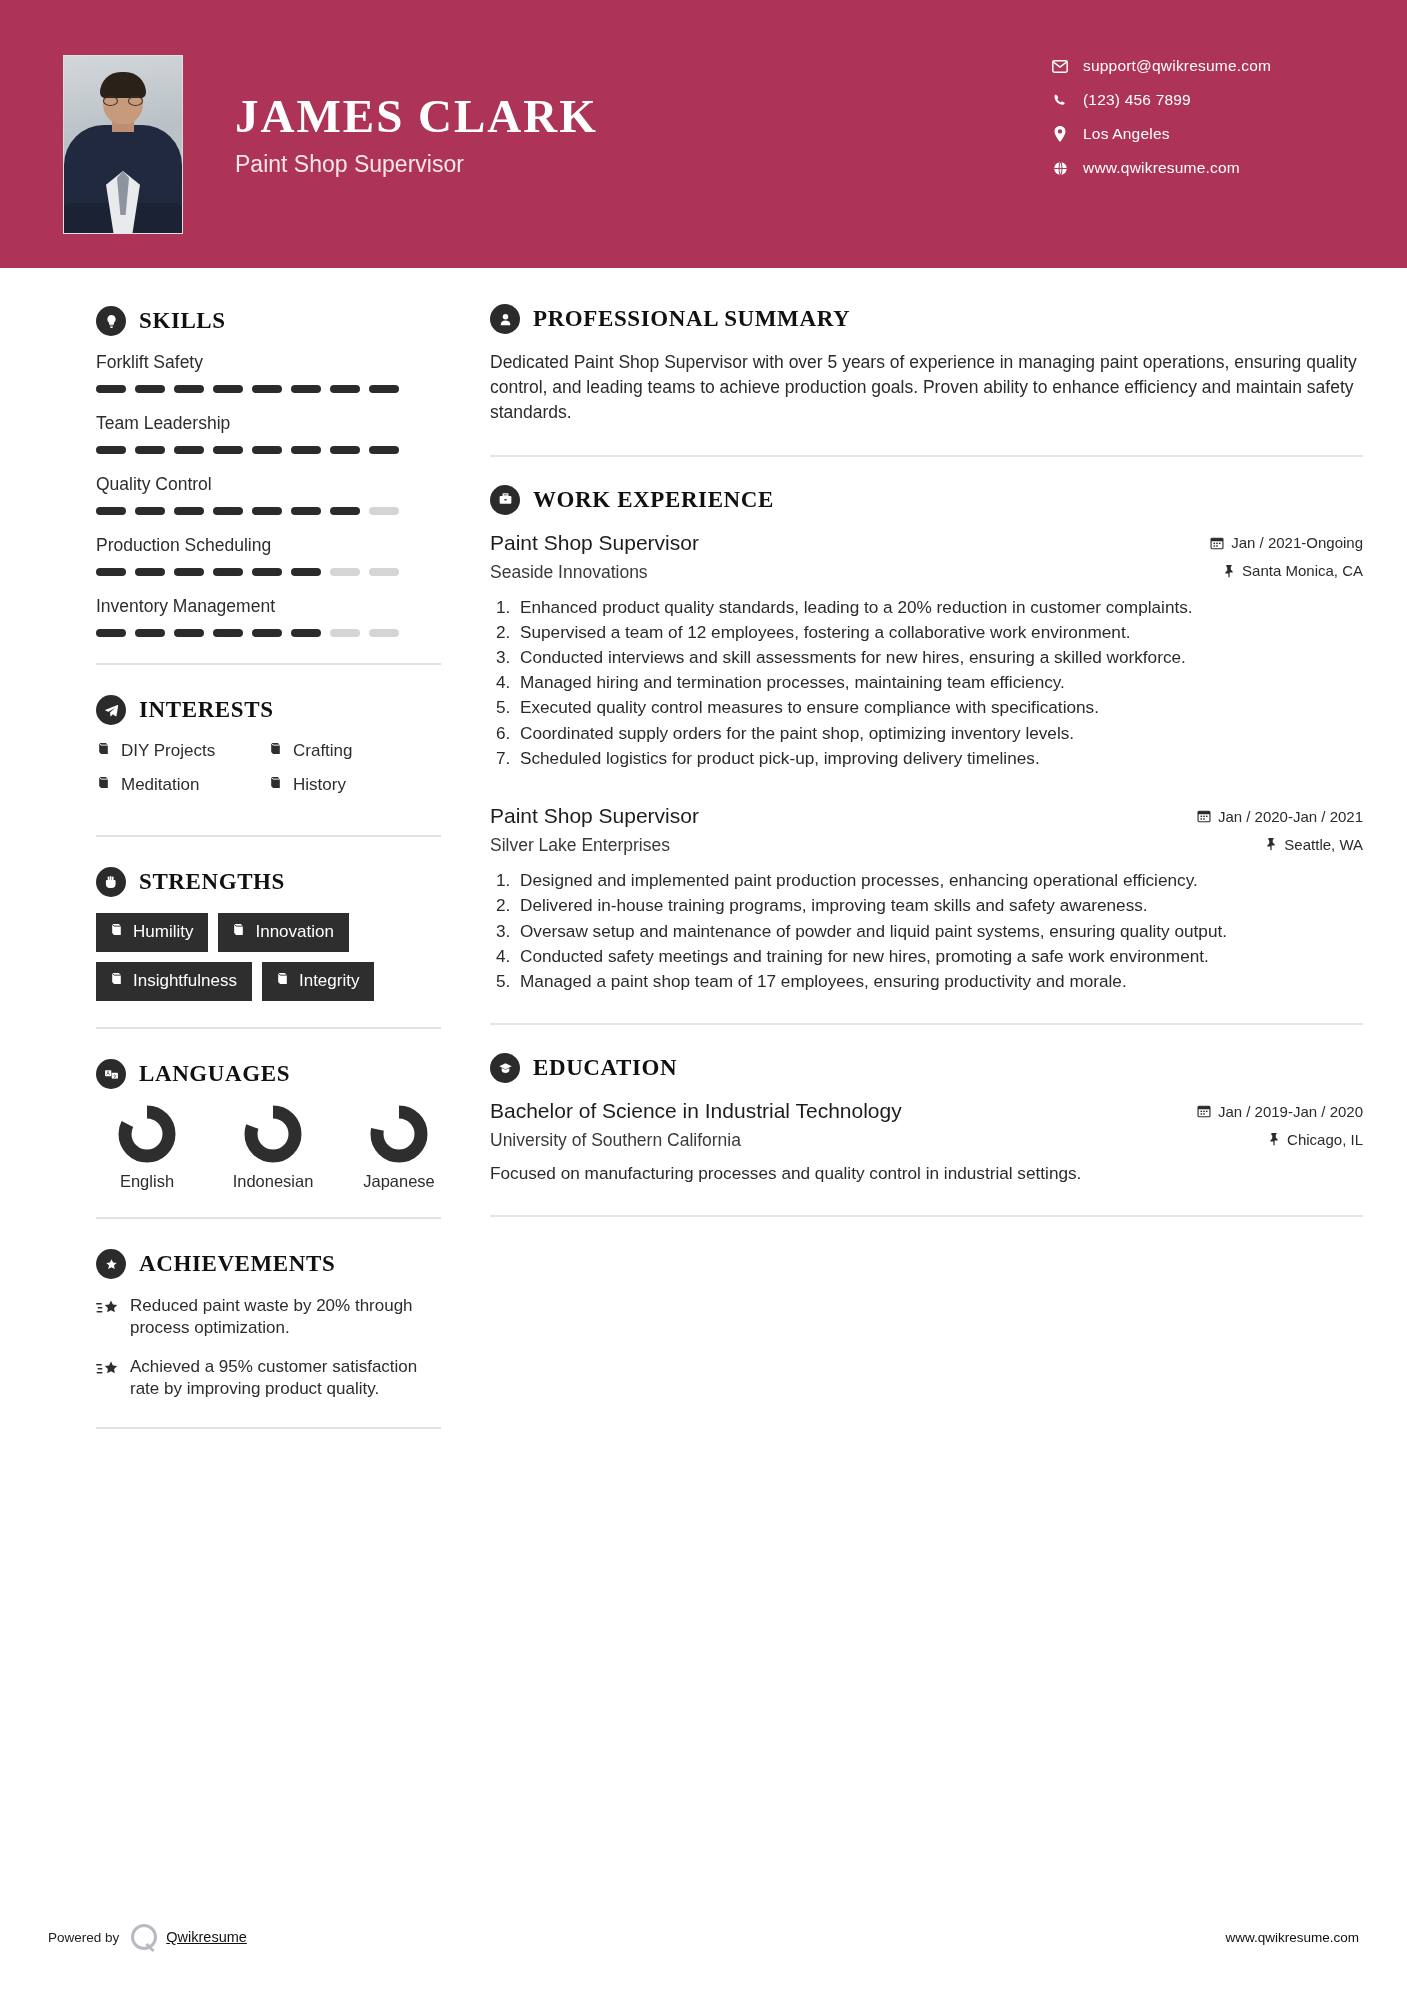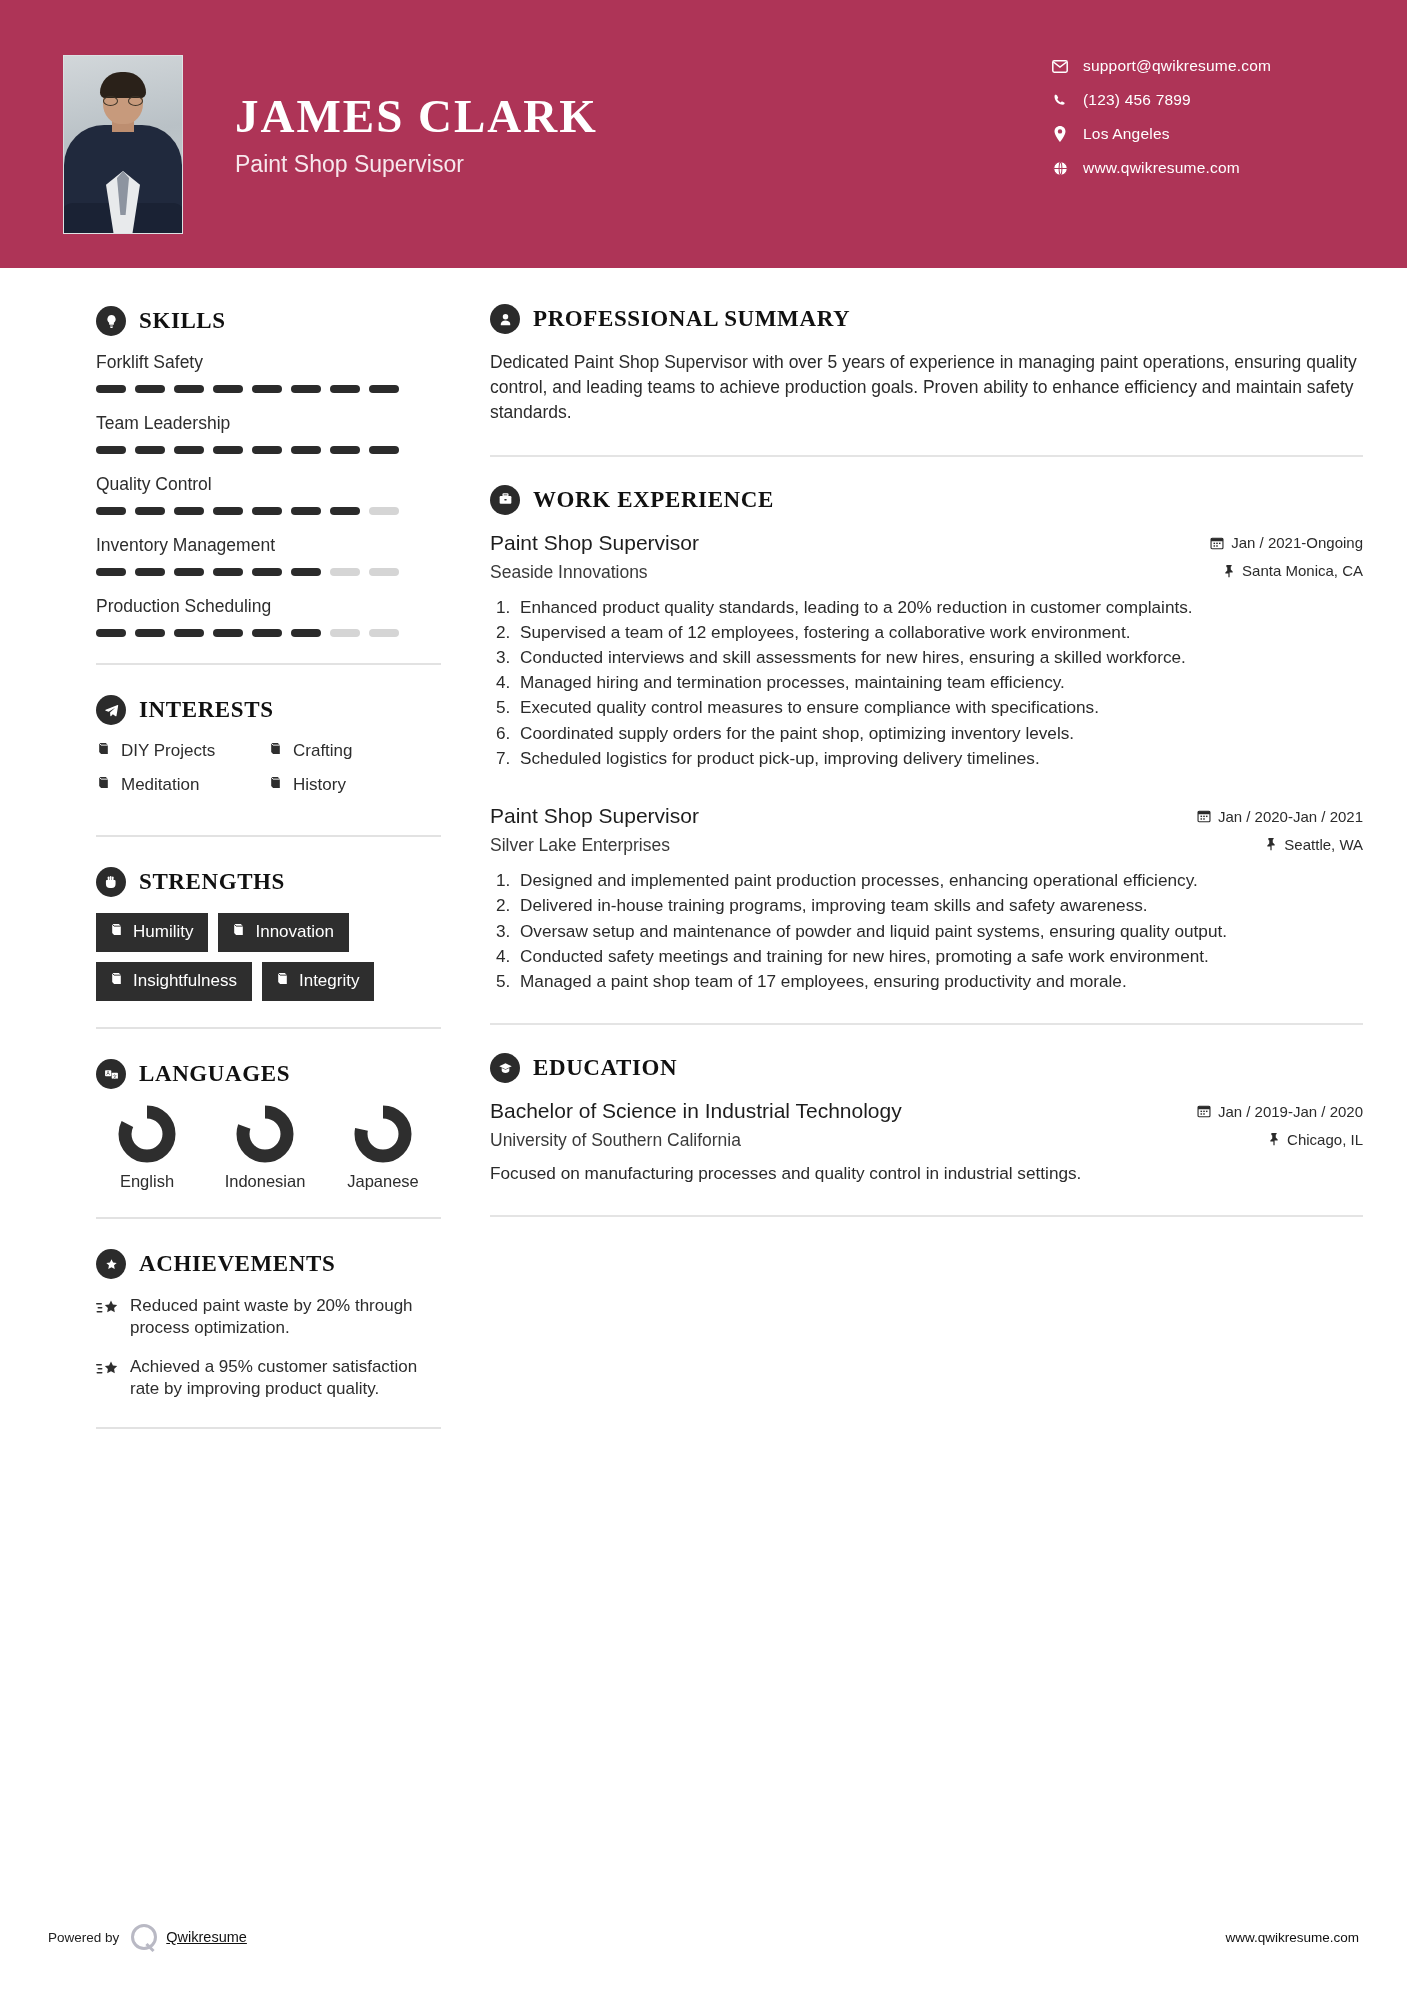--- a/index.html
+++ b/index.html
@@ -86,21 +86,21 @@
   .interest { width: 172px; display:flex; align-items:flex-start; margin-bottom: 14px; font-size:17px; color:#2d2d2d; }
   .interest .bk { margin-right:10px; }
 
   .tags { display:flex; flex-wrap:wrap; gap: 10px; }
   .tag {
     background:#2e2e2e; color:#fff; font-size:17px;
     padding: 9px 15px 10px 13px; display:flex; align-items:center;
   }
   .tag .bk { margin-right: 9px; }
 
-  .langs { display:flex; gap: 28px; padding-left: 6px; }
+  .langs { display:flex; gap: 36px; padding-left: 6px; }
   .lang { width: 90px; text-align:center; }
   .donut { width: 58px; height:58px; margin: 0 auto 9px auto; position:relative; }
   .lang-label { font-size: 16.5px; color:#2d2d2d; }
 
   .ach-item { display:flex; margin-bottom: 16px; }
   .ach-ic { flex:0 0 34px; padding-top: 3px; }
   .ach-txt { font-size: 17px; line-height: 1.32; color:#2d2d2d; }
 
   
   .summary { font-size: 17.5px; line-height: 1.42; color:#2b2b2b; }
@@ -254,34 +254,34 @@
                 <span class=""></span>
                 <span class=""></span>
                 <span class=""></span>
                 <span class=""></span>
                 <span class=""></span>
                 <span class=""></span>
                 <span class="off"></span>
               </div>
             </div>
             <div>
-              <div class="skill-name">Inventory Management</div>
+              <div class="skill-name">Production Scheduling</div>
                  <div class="rating">
                 <span class=""></span>
                 <span class=""></span>
                 <span class=""></span>
                 <span class=""></span>
                 <span class=""></span>
                 <span class=""></span>
                 <span class="off"></span>
                 <span class="off"></span>
               </div>
             </div>
             <div>
-              <div class="skill-name">Production Scheduling</div>
+              <div class="skill-name">Inventory Management</div>
                  <div class="rating">
                 <span class=""></span>
                 <span class=""></span>
                 <span class=""></span>
                 <span class=""></span>
                 <span class=""></span>
                 <span class=""></span>
                 <span class="off"></span>
                 <span class="off"></span>
               </div>

